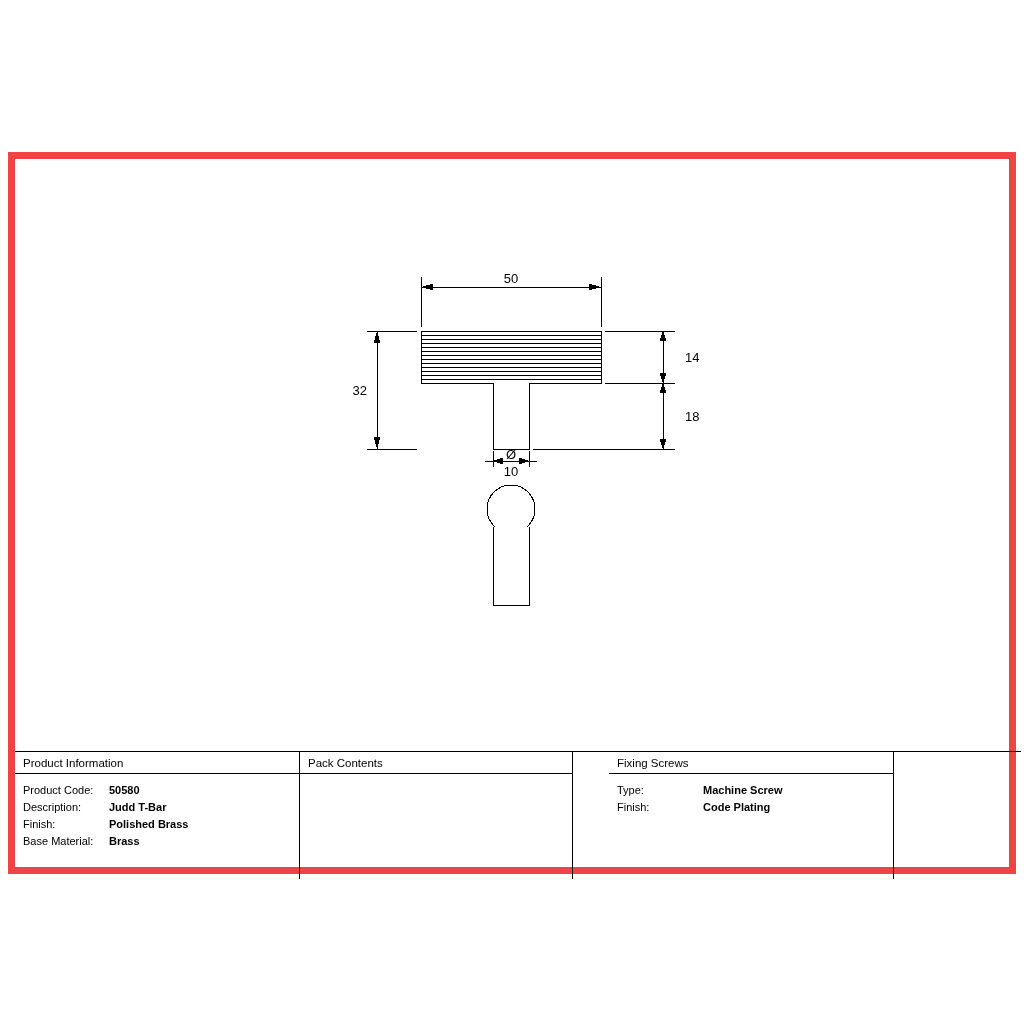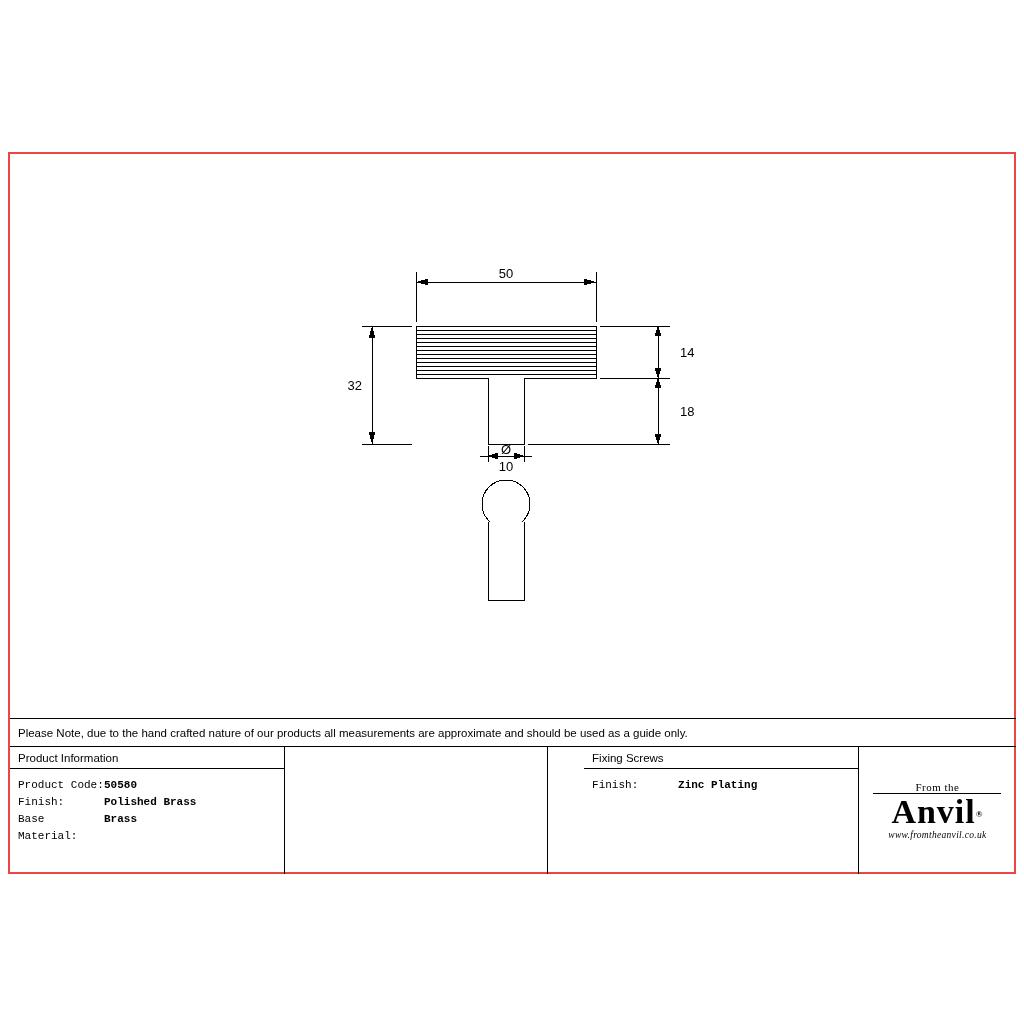--- a/index.html
+++ b/index.html
@@ -15,21 +15,21 @@
     position: relative;
     overflow: hidden;
   }
 
   #sheet {
     position: absolute;
     left: 8px;
     top: 152px;
     width: 1008px;
     height: 722px;
-    border: 2px solid #ef4444;
+    border: 7px solid #ef4444;
     box-sizing: border-box;
   }
 
   
   #drawing {
     position: absolute;
     left: 0;
     top: 0;
     width: 1006px;
     height: 564px;
@@ -76,21 +76,20 @@
     height: 22px;
     line-height: 22px;
     font-size: 11.5px;
     padding-left: 8px;
     border-bottom: 1px solid #000000;
     box-sizing: border-box;
   }
   .col-body {
     padding: 8px 8px 0 8px;
     font-size: 11px;
-    font-family: Liberation Mono, monospace;
   }
   .kv {
     display: flex;
     line-height: 17px;
   }
   .kv .k { width: 86px; }
   .kv .v { font-weight: bold; }
   .kv-fix .k { width: 86px; }
   .plain {
     line-height: 17px;
@@ -205,60 +204,58 @@
         <text x="496" y="124" text-anchor="middle">50</text>
         <text x="352" y="236" text-anchor="end">32</text>
         <text x="670" y="203">14</text>
         <text x="670" y="262">18</text>
         <text x="496" y="300" text-anchor="middle">Ø</text>
         <text x="496" y="317" text-anchor="middle">10</text>
       </g>
     </svg>
   </div>
 
-  <div id="note">Please Note, due to the hand crafted nature of our products all measurements are approximate and should be used as a guide only.</div>
 
   <div id="info">
 
     <div class="col col-product">
       <div class="col-head">Product Information</div>
       <div class="col-body">
         <div class="kv">
           <span class="k">Product Code:</span>
           <span class="v">50580</span>
         </div>
         <div class="kv">
+          <span class="k">Description:</span>
+          <span class="v">Judd T-Bar</span>
+        </div>
+        <div class="kv">
           <span class="k">Finish:</span>
           <span class="v">Polished Brass</span>
         </div>
         <div class="kv">
           <span class="k">Base Material:</span>
           <span class="v">Brass</span>
         </div>
       </div>
     </div>
 
     <div class="col col-pack">
+      <div class="col-head">Pack Contents</div>
     </div>
 
     <div class="col col-fix">
       <div class="col-head">Fixing Screws</div>
       <div class="col-body">
         <div class="kv kv-fix">
+          <span class="k">Type:</span>
+          <span class="v">Machine Screw</span>
+        </div>
+        <div class="kv kv-fix">
           <span class="k">Finish:</span>
-          <span class="v">Zinc Plating</span>
+          <span class="v">Code Plating</span>
         </div>
       </div>
     </div>
 
-    <div class="col col-logo last">
-      <div id="logo-wrap">
-        <div class="logo-top">From the</div>
-        <div class="logo-rule"></div>
-        <div class="logo-main">
-          <span>Anvil</span><span class="logo-reg">®</span>
-        </div>
-        <div class="logo-url">www.fromtheanvil.co.uk</div>
-      </div>
-    </div>
 
   </div>
 </div>
 
 </body></html>

